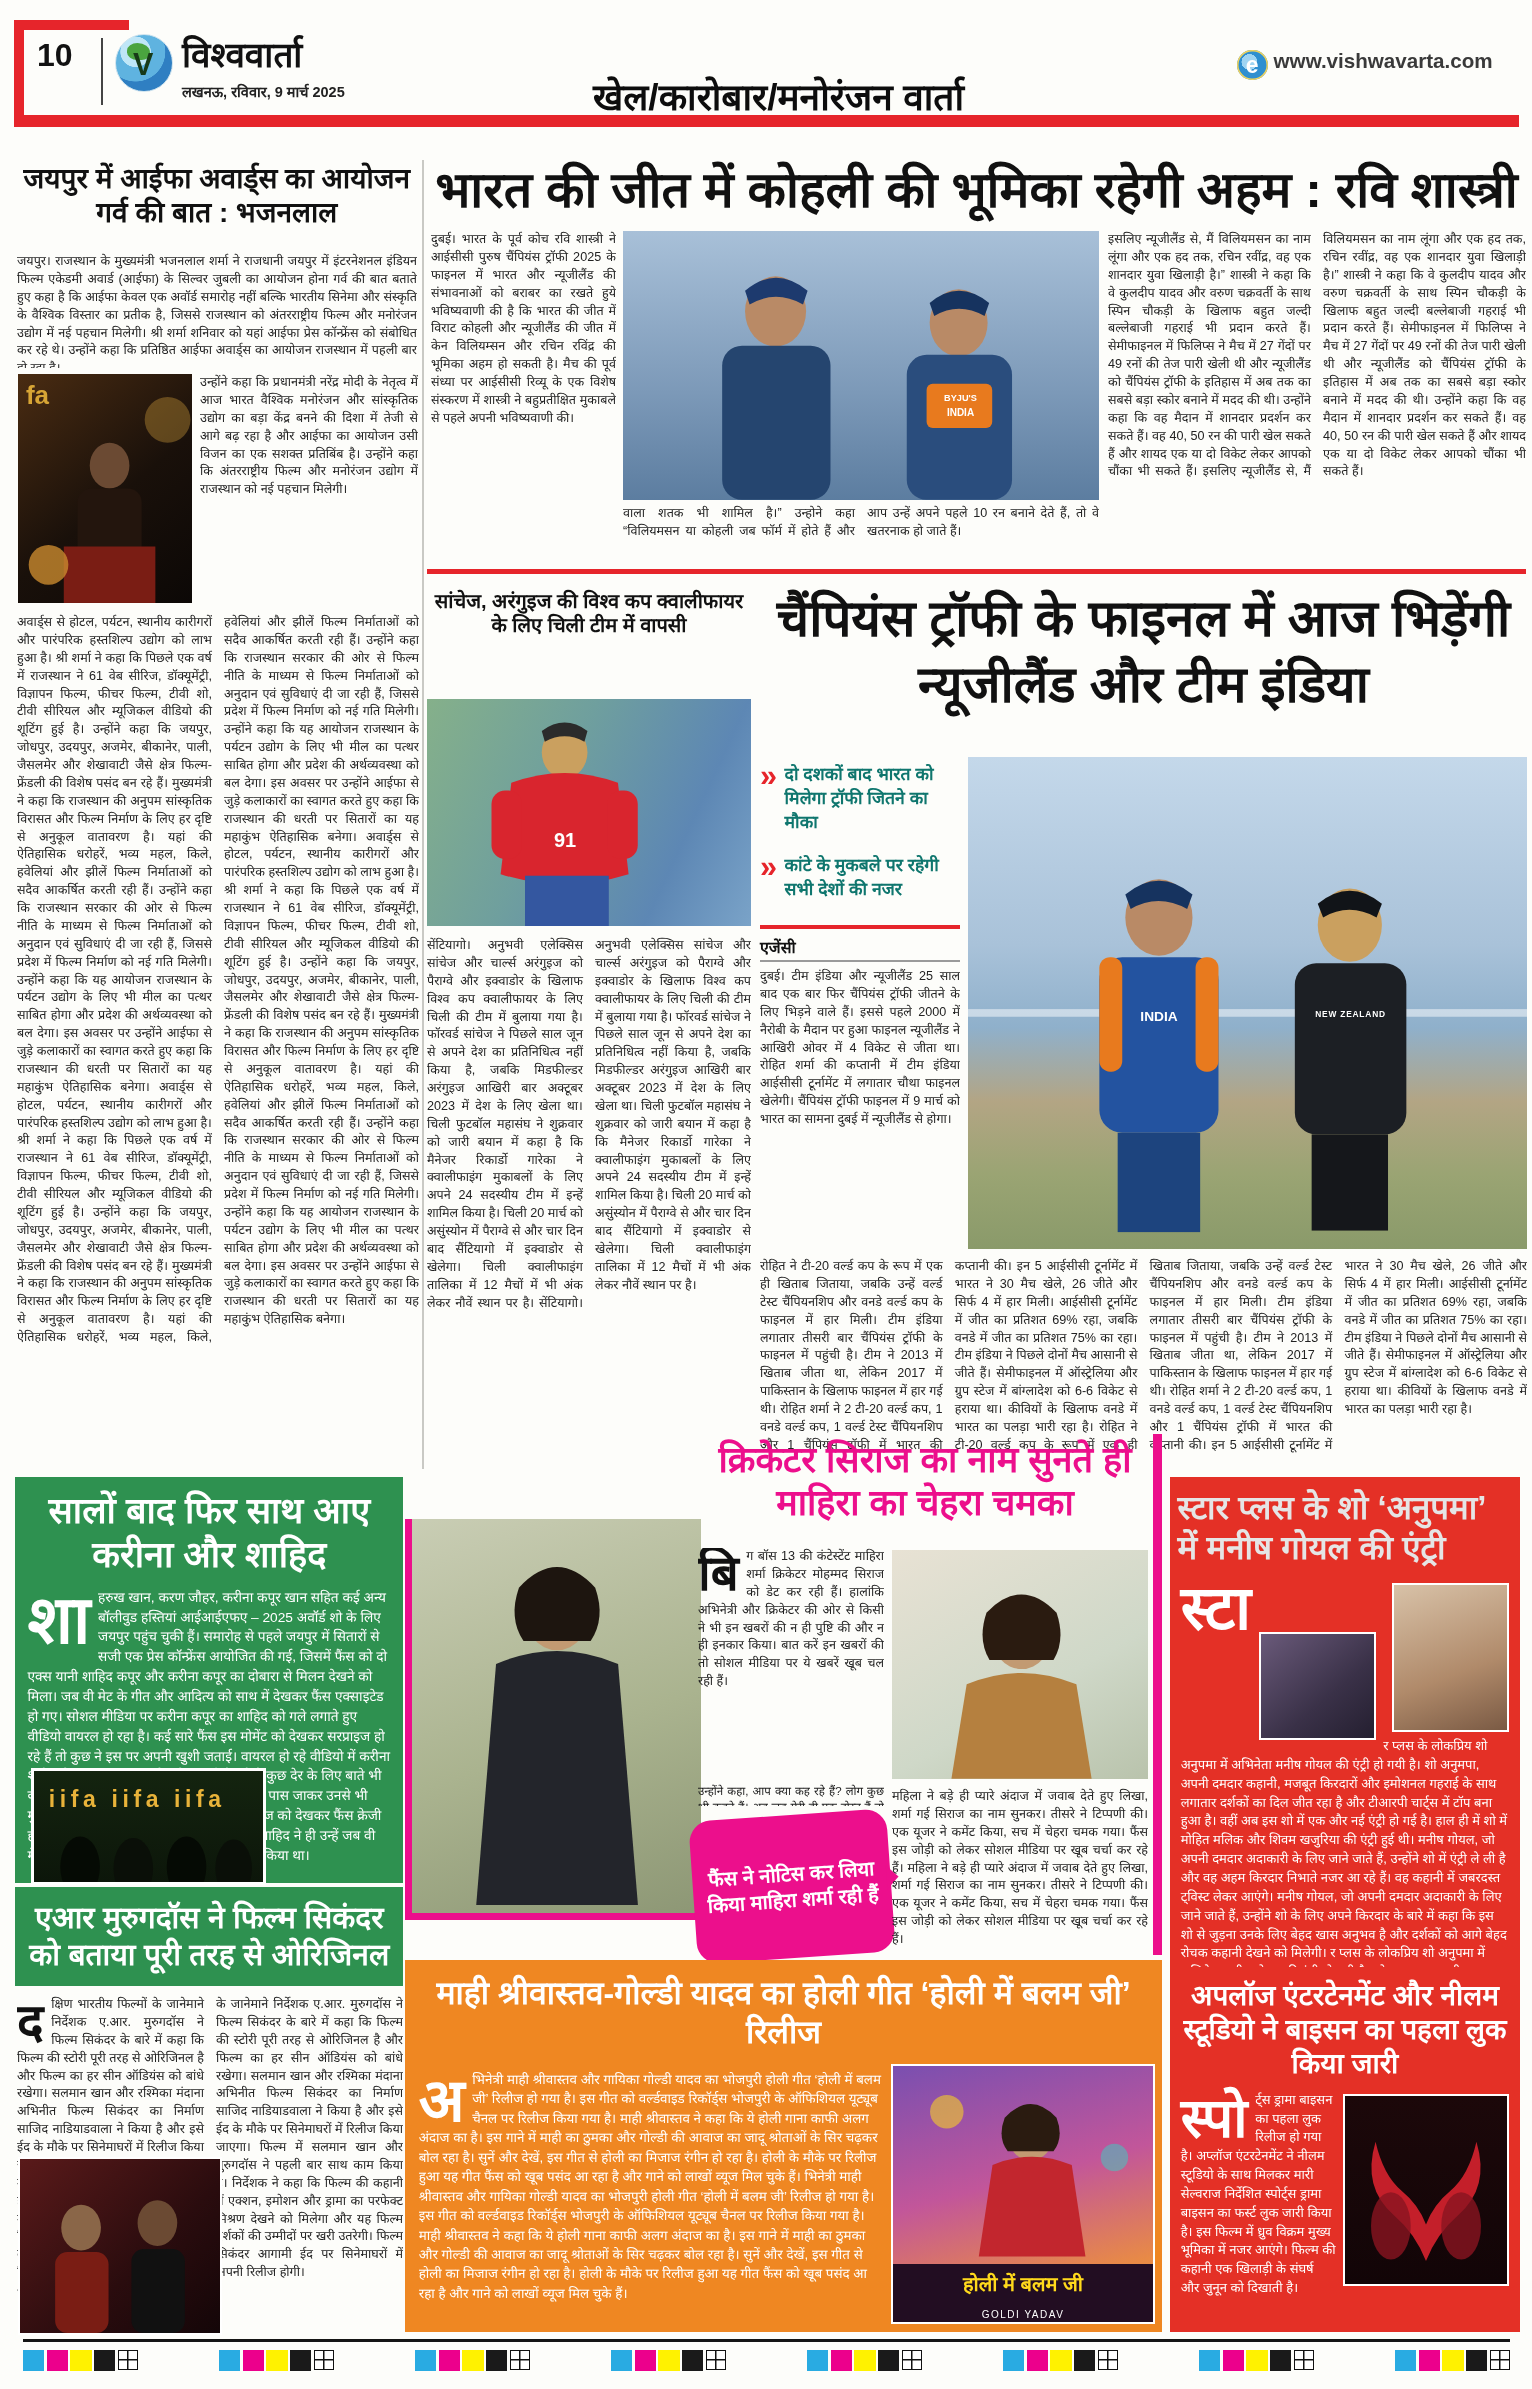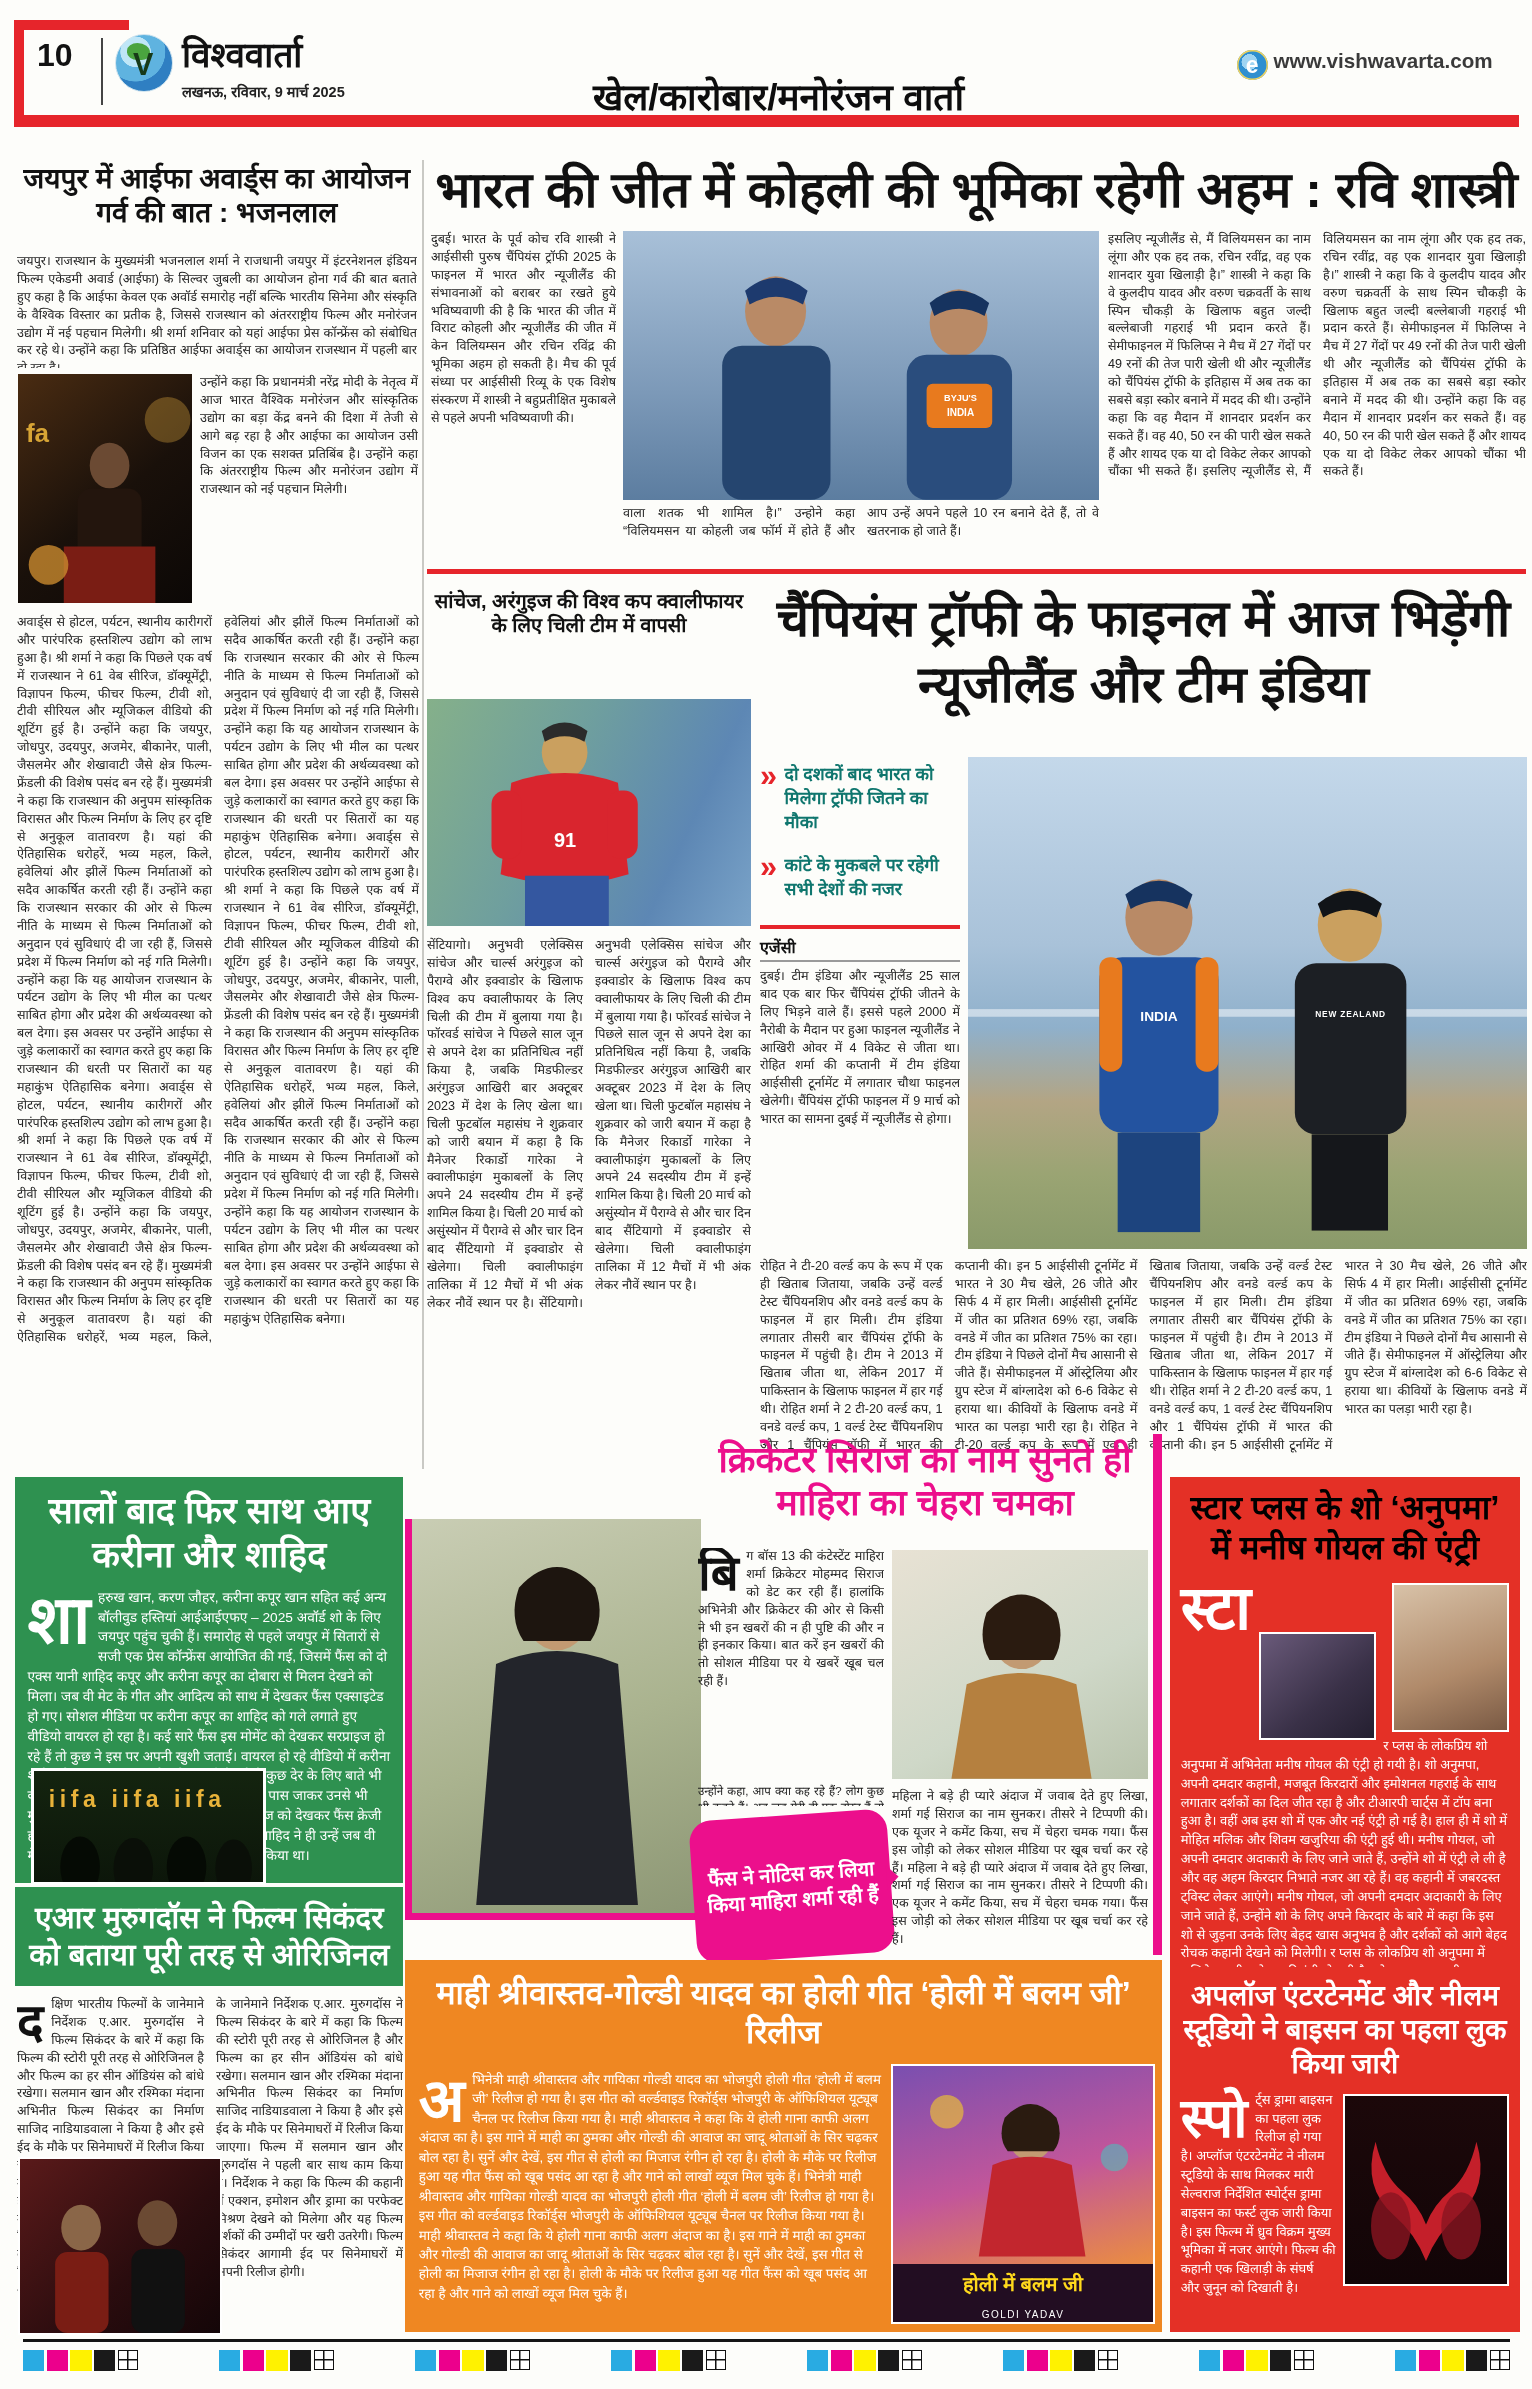--- a/index.html
+++ b/index.html
@@ -33,21 +33,21 @@
   
   .bullet-row{display:flex;align-items:flex-start;margin-bottom:20px;}
   .chev{color:#e6252b;font-size:30.5px;font-weight:bold;line-height:.8;margin-right:7.6px;}
   .bullet-txt{font-size:17.6px;font-weight:bold;line-height:1.35;color:#0f766e;}
   .byline{font-size:16px;font-weight:bold;color:#111;}
   
   .green-box{background:#2e9150;color:#fff;}
   .red-box{background:#e43026;color:#fff;}
   .orange-box{background:#ef8722;color:#fff;}
   .white-hl{color:#fff;font-weight:bold;text-align:center;line-height:1.22;}
-  .yellow-hl{color:#000000;font-weight:bold;text-align:center;line-height:1.22;}
+  .yellow-hl{color:#e5e5e5;font-weight:bold;text-align:left;line-height:1.22;}
   .magenta-hl{color:#ec0f8c;font-weight:bold;text-align:center;line-height:1.2;}
   .box-text{font-size:13.7px;line-height:1.45;text-align:justify;color:#fff;overflow:hidden;}
   .bubble{background:#ec0f8c;color:#fff;border-radius:21.4px;transform:rotate(-4deg);
           display:flex;align-items:center;justify-content:center;text-align:center;
           font-weight:bold;font-size:20px;line-height:1.3;padding:10.7px;}
   .bubble::after{content:"";position:absolute;right:-20px;top:40%;border:12.2px solid transparent;border-left-color:#ec0f8c;}
   
   .printbar{display:flex;justify-content:space-between;}
   .pgroup{display:flex;gap:2.3px;}
   .sq{width:21.4px;height:21.4px;}
@@ -74,21 +74,21 @@
   <div class="abs dateline" style="left:182px;top:81px;">लखनऊ,  रविवार, 9 मार्च 2025</div>
   <div class="abs section-title" style="left:412px;top:40px;width:733px;margin-top:30px;">खेल/कारोबार/मनोरंजन वार्ता</div>
   <div class="abs" style="left:1237px;top:49px;">
     <span class="ie-icon">e</span><span class="website">www.vishwavarta.com</span>
   </div>
   <div class="abs rule-red" style="left:13.7px;top:115px;width:1505px;height:11.5px;"></div>
 
   <div class="abs hl" style="left:15.3px;top:162px;width:403px;font-size:28px;">जयपुर में आईफा अवार्ड्स का आयोजन गर्व की बात : भजनलाल</div>
   <div class="abs body-text" style="left:17px;top:253px;width:400px;height:115px;">जयपुर। राजस्थान के मुख्यमंत्री भजनलाल शर्मा ने राजधानी जयपुर में इंटरनेशनल इंडियन फिल्म एकेडमी अवार्ड (आईफा) के सिल्वर जुबली का आयोजन होना गर्व की बात बताते हुए कहा है कि आईफा केवल एक अवॉर्ड समारोह नहीं बल्कि भारतीय सिनेमा और संस्कृति के वैश्विक विस्तार का प्रतीक है, जिससे राजस्थान को अंतरराष्ट्रीय फिल्म और मनोरंजन उद्योग में नई पहचान मिलेगी। श्री शर्मा शनिवार को यहां आईफा प्रेस कॉन्फ्रेंस को संबोधित कर रहे थे। उन्होंने कहा कि प्रतिष्ठित आईफा अवार्ड्स का आयोजन राजस्थान में पहली बार हो रहा है।</div>
   <div class="photo" style="left:18.3px;top:374px;width:174px;height:229px;background:linear-gradient(140deg,#4a2c12 0%,#19100a 55%,#0c0806 100%);">
-    <div class="abs gold" style="left:7.6px;top:6.1px;font-size:26px;opacity:.9;margin-top:38px;">fa</div>
+    <div class="abs gold" style="left:7.6px;top:6.1px;font-size:26px;opacity:.9;">fa</div>
     <svg width="174" height="229" viewBox="0 0 228 300">
       <ellipse cx="120" cy="120" rx="26" ry="30" fill="#6b4a33"></ellipse>
       <rect x="78" y="150" width="84" height="110" rx="18" fill="#23150d"></rect>
       <rect x="60" y="226" width="120" height="74" fill="#7a1d14"></rect>
       <circle cx="40" cy="250" r="26" fill="#c98a2e" opacity=".8"></circle>
       <circle cx="196" cy="60" r="30" fill="#e0a93f" opacity=".35"></circle>
     </svg>
   </div>
   <div class="abs body-text" style="left:200px;top:374px;width:218px;height:229px;">उन्होंने कहा कि प्रधानमंत्री नरेंद्र मोदी के नेतृत्व में आज भारत वैश्विक मनोरंजन और सांस्कृतिक उद्योग का बड़ा केंद्र बनने की दिशा में तेजी से आगे बढ़ रहा है और आईफा का आयोजन उसी विजन का एक सशक्त प्रतिबिंब है। उन्होंने कहा कि अंतरराष्ट्रीय फिल्म और मनोरंजन उद्योग में राजस्थान को नई पहचान मिलेगी।</div>
   <div class="abs body-text cols2" style="left:17px;top:614px;width:402px;height:853px;">अवार्ड्स से होटल, पर्यटन, स्थानीय कारीगरों और पारंपरिक हस्तशिल्प उद्योग को लाभ हुआ है। श्री शर्मा ने कहा कि पिछले एक वर्ष में राजस्थान ने 61 वेब सीरिज, डॉक्यूमेंट्री, विज्ञापन फिल्म, फीचर फिल्म, टीवी शो, टीवी सीरियल और म्यूजिकल वीडियो की शूटिंग हुई है। उन्होंने कहा कि जयपुर, जोधपुर, उदयपुर, अजमेर, बीकानेर, पाली, जैसलमेर और शेखावाटी जैसे क्षेत्र फिल्म-फ्रेंडली की विशेष पसंद बन रहे हैं। मुख्यमंत्री ने कहा कि राजस्थान की अनुपम सांस्कृतिक विरासत और फिल्म निर्माण के लिए हर दृष्टि से अनुकूल वातावरण है। यहां की ऐतिहासिक धरोहरें, भव्य महल, किले, हवेलियां और झीलें फिल्म निर्माताओं को सदैव आकर्षित करती रही हैं। उन्होंने कहा कि राजस्थान सरकार की ओर से फिल्म नीति के माध्यम से फिल्म निर्माताओं को अनुदान एवं सुविधाएं दी जा रही हैं, जिससे प्रदेश में फिल्म निर्माण को नई गति मिलेगी। उन्होंने कहा कि यह आयोजन राजस्थान के पर्यटन उद्योग के लिए भी मील का पत्थर साबित होगा और प्रदेश की अर्थव्यवस्था को बल देगा। इस अवसर पर उन्होंने आईफा से जुड़े कलाकारों का स्वागत करते हुए कहा कि राजस्थान की धरती पर सितारों का यह महाकुंभ ऐतिहासिक बनेगा। अवार्ड्स से होटल, पर्यटन, स्थानीय कारीगरों और पारंपरिक हस्तशिल्प उद्योग को लाभ हुआ है। श्री शर्मा ने कहा कि पिछले एक वर्ष में राजस्थान ने 61 वेब सीरिज, डॉक्यूमेंट्री, विज्ञापन फिल्म, फीचर फिल्म, टीवी शो, टीवी सीरियल और म्यूजिकल वीडियो की शूटिंग हुई है। उन्होंने कहा कि जयपुर, जोधपुर, उदयपुर, अजमेर, बीकानेर, पाली, जैसलमेर और शेखावाटी जैसे क्षेत्र फिल्म-फ्रेंडली की विशेष पसंद बन रहे हैं। मुख्यमंत्री ने कहा कि राजस्थान की अनुपम सांस्कृतिक विरासत और फिल्म निर्माण के लिए हर दृष्टि से अनुकूल वातावरण है। यहां की ऐतिहासिक धरोहरें, भव्य महल, किले, हवेलियां और झीलें फिल्म निर्माताओं को सदैव आकर्षित करती रही हैं। उन्होंने कहा कि राजस्थान सरकार की ओर से फिल्म नीति के माध्यम से फिल्म निर्माताओं को अनुदान एवं सुविधाएं दी जा रही हैं, जिससे प्रदेश में फिल्म निर्माण को नई गति मिलेगी। उन्होंने कहा कि यह आयोजन राजस्थान के पर्यटन उद्योग के लिए भी मील का पत्थर साबित होगा और प्रदेश की अर्थव्यवस्था को बल देगा। इस अवसर पर उन्होंने आईफा से जुड़े कलाकारों का स्वागत करते हुए कहा कि राजस्थान की धरती पर सितारों का यह महाकुंभ ऐतिहासिक बनेगा। अवार्ड्स से होटल, पर्यटन, स्थानीय कारीगरों और पारंपरिक हस्तशिल्प उद्योग को लाभ हुआ है। श्री शर्मा ने कहा कि पिछले एक वर्ष में राजस्थान ने 61 वेब सीरिज, डॉक्यूमेंट्री, विज्ञापन फिल्म, फीचर फिल्म, टीवी शो, टीवी सीरियल और म्यूजिकल वीडियो की शूटिंग हुई है। उन्होंने कहा कि जयपुर, जोधपुर, उदयपुर, अजमेर, बीकानेर, पाली, जैसलमेर और शेखावाटी जैसे क्षेत्र फिल्म-फ्रेंडली की विशेष पसंद बन रहे हैं। मुख्यमंत्री ने कहा कि राजस्थान की अनुपम सांस्कृतिक विरासत और फिल्म निर्माण के लिए हर दृष्टि से अनुकूल वातावरण है। यहां की ऐतिहासिक धरोहरें, भव्य महल, किले, हवेलियां और झीलें फिल्म निर्माताओं को सदैव आकर्षित करती रही हैं। उन्होंने कहा कि राजस्थान सरकार की ओर से फिल्म नीति के माध्यम से फिल्म निर्माताओं को अनुदान एवं सुविधाएं दी जा रही हैं, जिससे प्रदेश में फिल्म निर्माण को नई गति मिलेगी। उन्होंने कहा कि यह आयोजन राजस्थान के पर्यटन उद्योग के लिए भी मील का पत्थर साबित होगा और प्रदेश की अर्थव्यवस्था को बल देगा। इस अवसर पर उन्होंने आईफा से जुड़े कलाकारों का स्वागत करते हुए कहा कि राजस्थान की धरती पर सितारों का यह महाकुंभ ऐतिहासिक बनेगा।</div>

